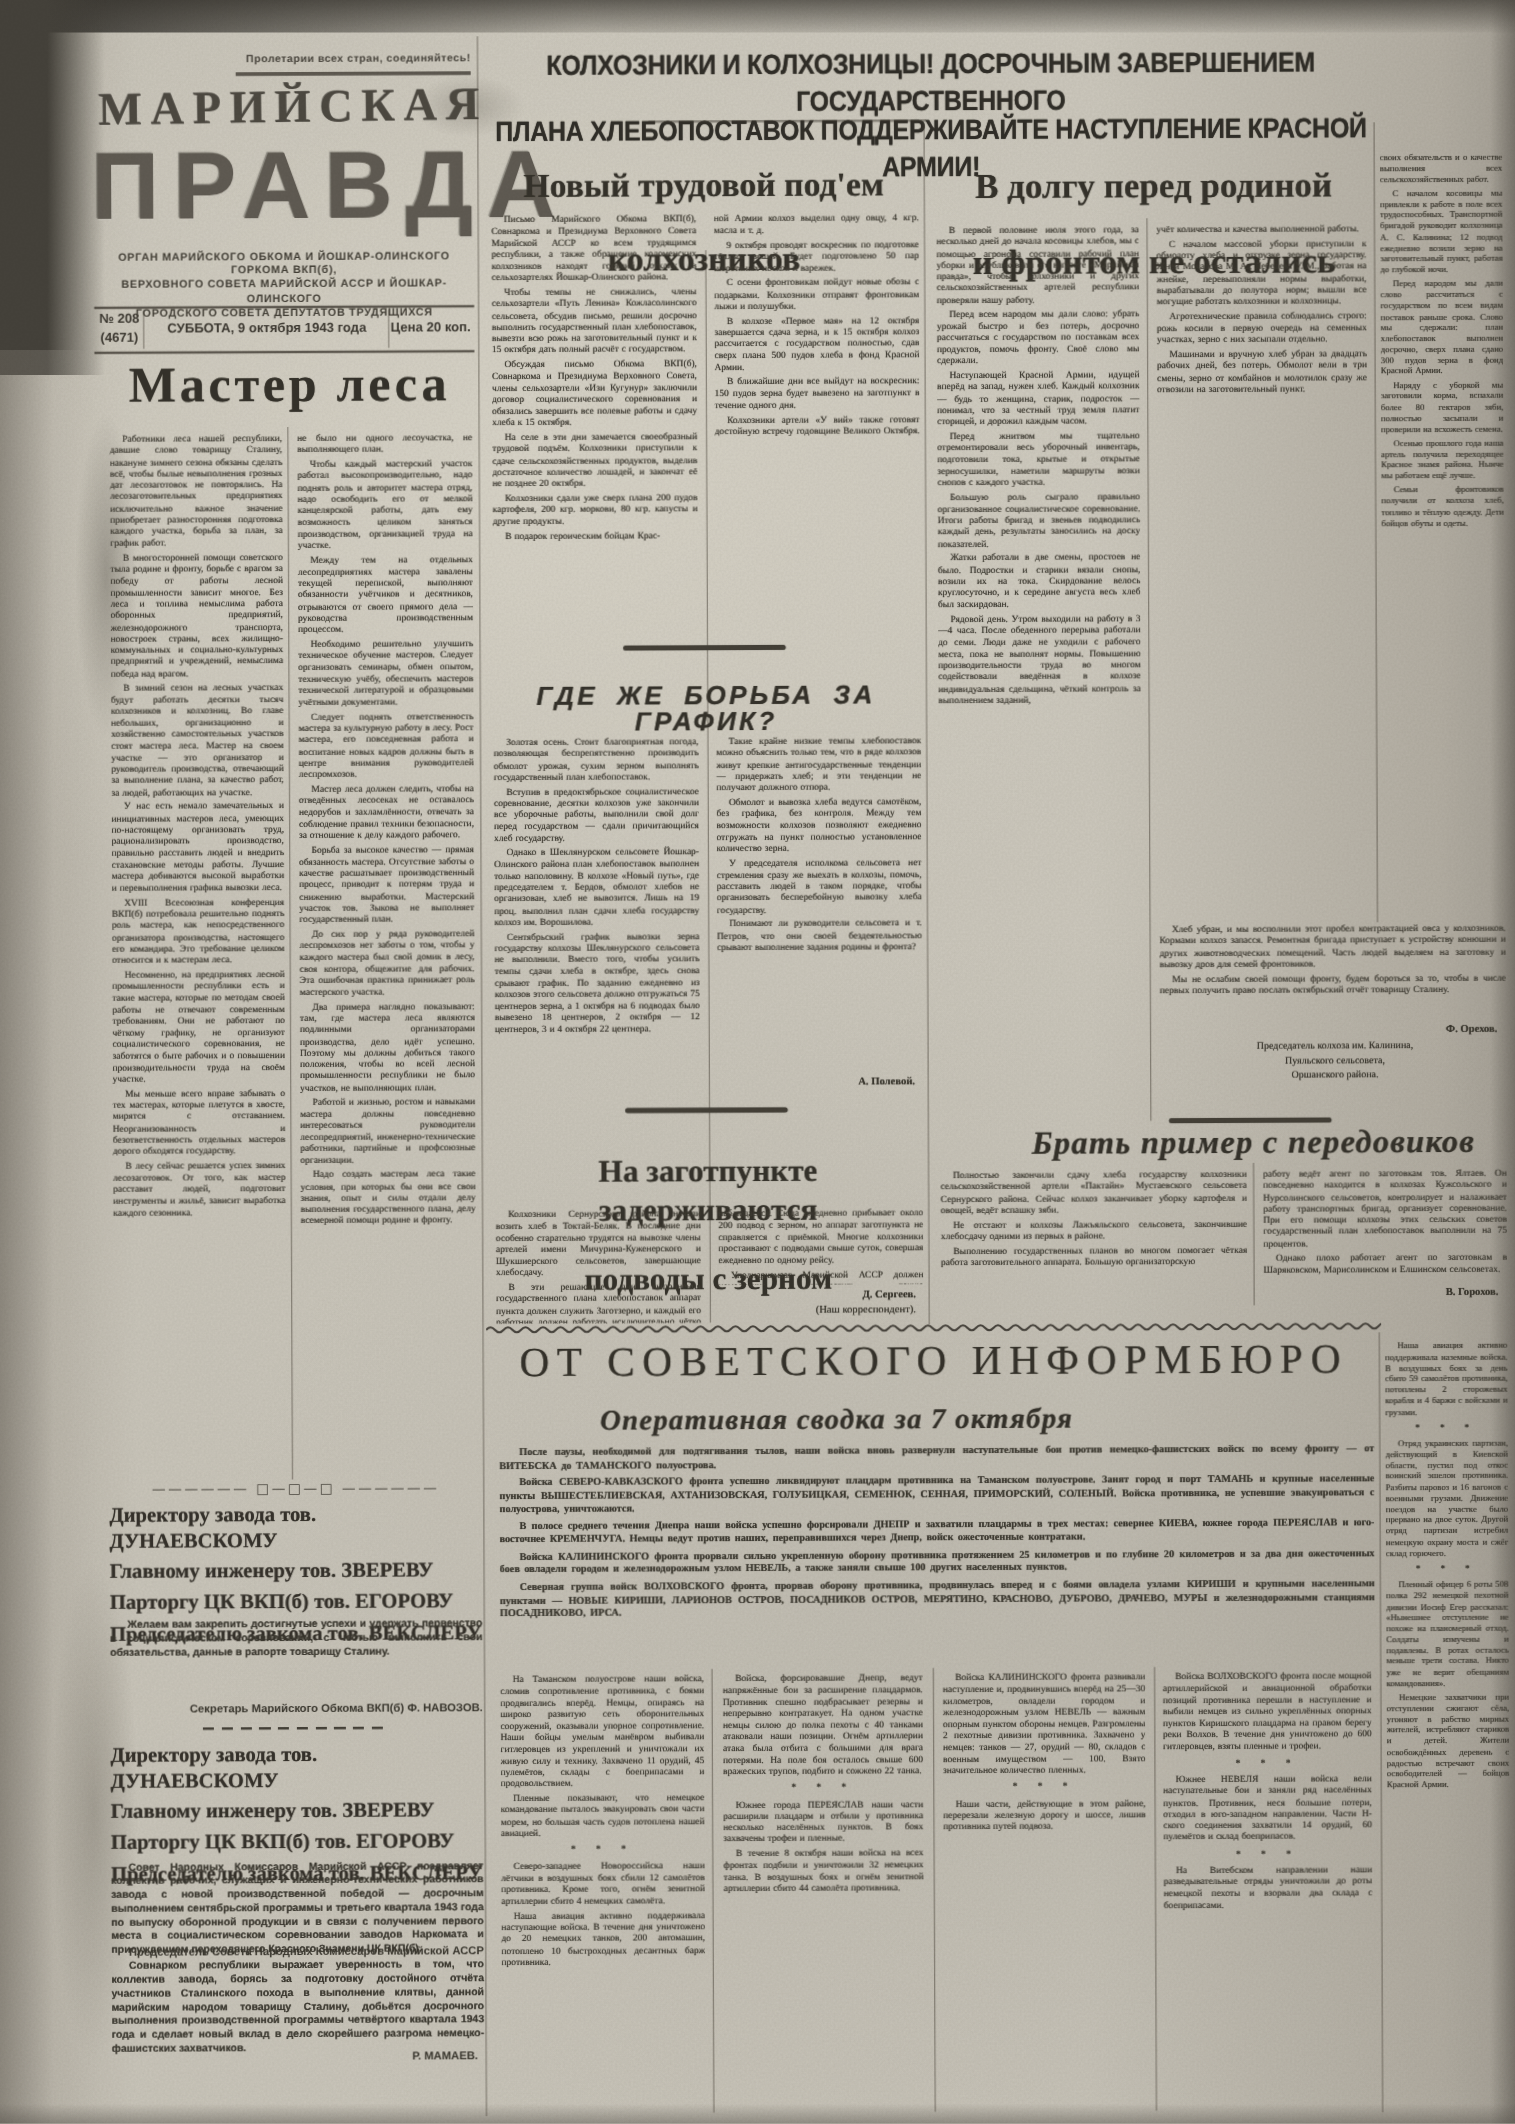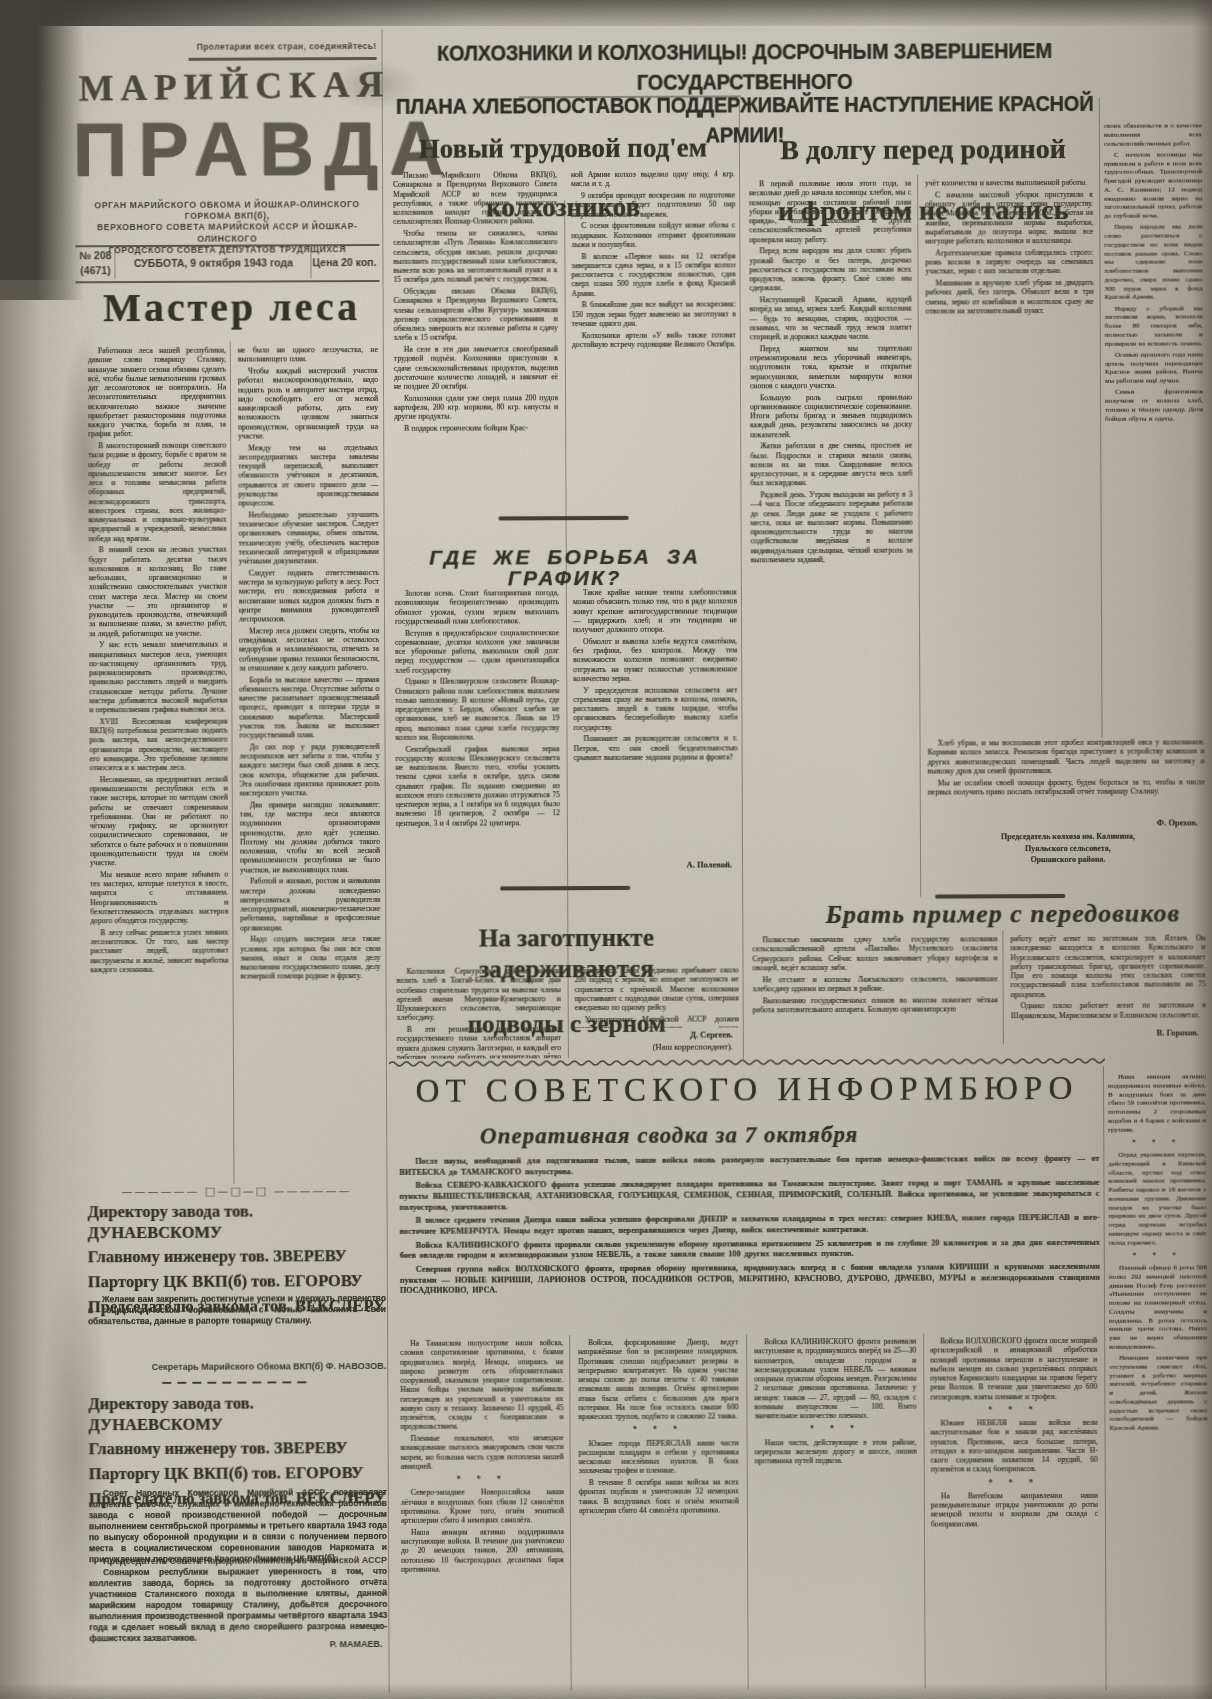--- a/index.html
+++ b/index.html
@@ -18,21 +18,21 @@
   .hdiv{position:absolute;height:3.5px;background:#423e35;border-radius:2px;box-shadow:0 0 1px rgba(0,0,0,.4);}
   .dash{position:absolute;height:2px;background:repeating-linear-gradient(90deg,#433f36 0 9px,transparent 9px 15px);}
   .col{text-align:justify;font:400 7.6px/1.22 "Liberation Serif",serif;color:#3d3a31;overflow:hidden;
        text-shadow:0 0 .6px rgba(64,60,50,.85);word-spacing:.4px;}
   .col.small{font-size:7px;line-height:1.25;}
   .col p{margin:0 0 2.5px;text-indent:10px;}
   .col p.cont{text-indent:0;}
   .col p.stars{text-align:center;text-indent:0;font-weight:bold;letter-spacing:7px;margin:4px 0;}
   .sig{position:absolute;font:700 8.5px/1.2 "Liberation Serif",serif;text-align:right;color:#38352c;text-shadow:0 0 .6px rgba(64,60,50,.85);}
   .sig.center{text-align:center;font-weight:400;}
-  .sig.center p{margin:0 0 2px;text-indent:0;font-weight:700;}
+  .sig.center p{margin:0 0 2px;text-indent:0;font-weight:400;}
   .slogan{font:700 8.5px/1.25 "Liberation Sans",sans-serif;text-align:right;letter-spacing:.4px;color:#46423a;}
   .np1{font:700 37px/1 "Liberation Serif",serif;letter-spacing:7px;color:#4b473f;
        text-shadow:.6px .6px 0 rgba(200,196,186,.5), -.5px -.5px .5px rgba(55,51,45,.55);}
   .np2{font:700 76px/1 "Liberation Sans",sans-serif;letter-spacing:11px;color:#58534a;opacity:.94;
        text-shadow:1px 1px 0 rgba(205,201,191,.55), -1px -1px 1px rgba(50,47,41,.5);}
   .orglines p{margin:0;font:700 8.6px/1.3 "Liberation Sans",sans-serif;text-align:center;letter-spacing:.6px;color:#423e35;text-indent:0;}
   .datebar{font:700 10.5px/30px "Liberation Sans",sans-serif;color:#3c3830;}
   .banner p{margin:0;font:700 20px/1.32 "Liberation Sans",sans-serif;text-align:center;letter-spacing:-.2px;color:#2e2b25;text-indent:0;
        transform:scaleY(1.12);transform-origin:top center;text-shadow:0 0 .7px rgba(46,43,37,.9);}
   .hl{position:absolute;color:#333028;text-shadow:0 0 .7px rgba(51,48,40,.8);}

